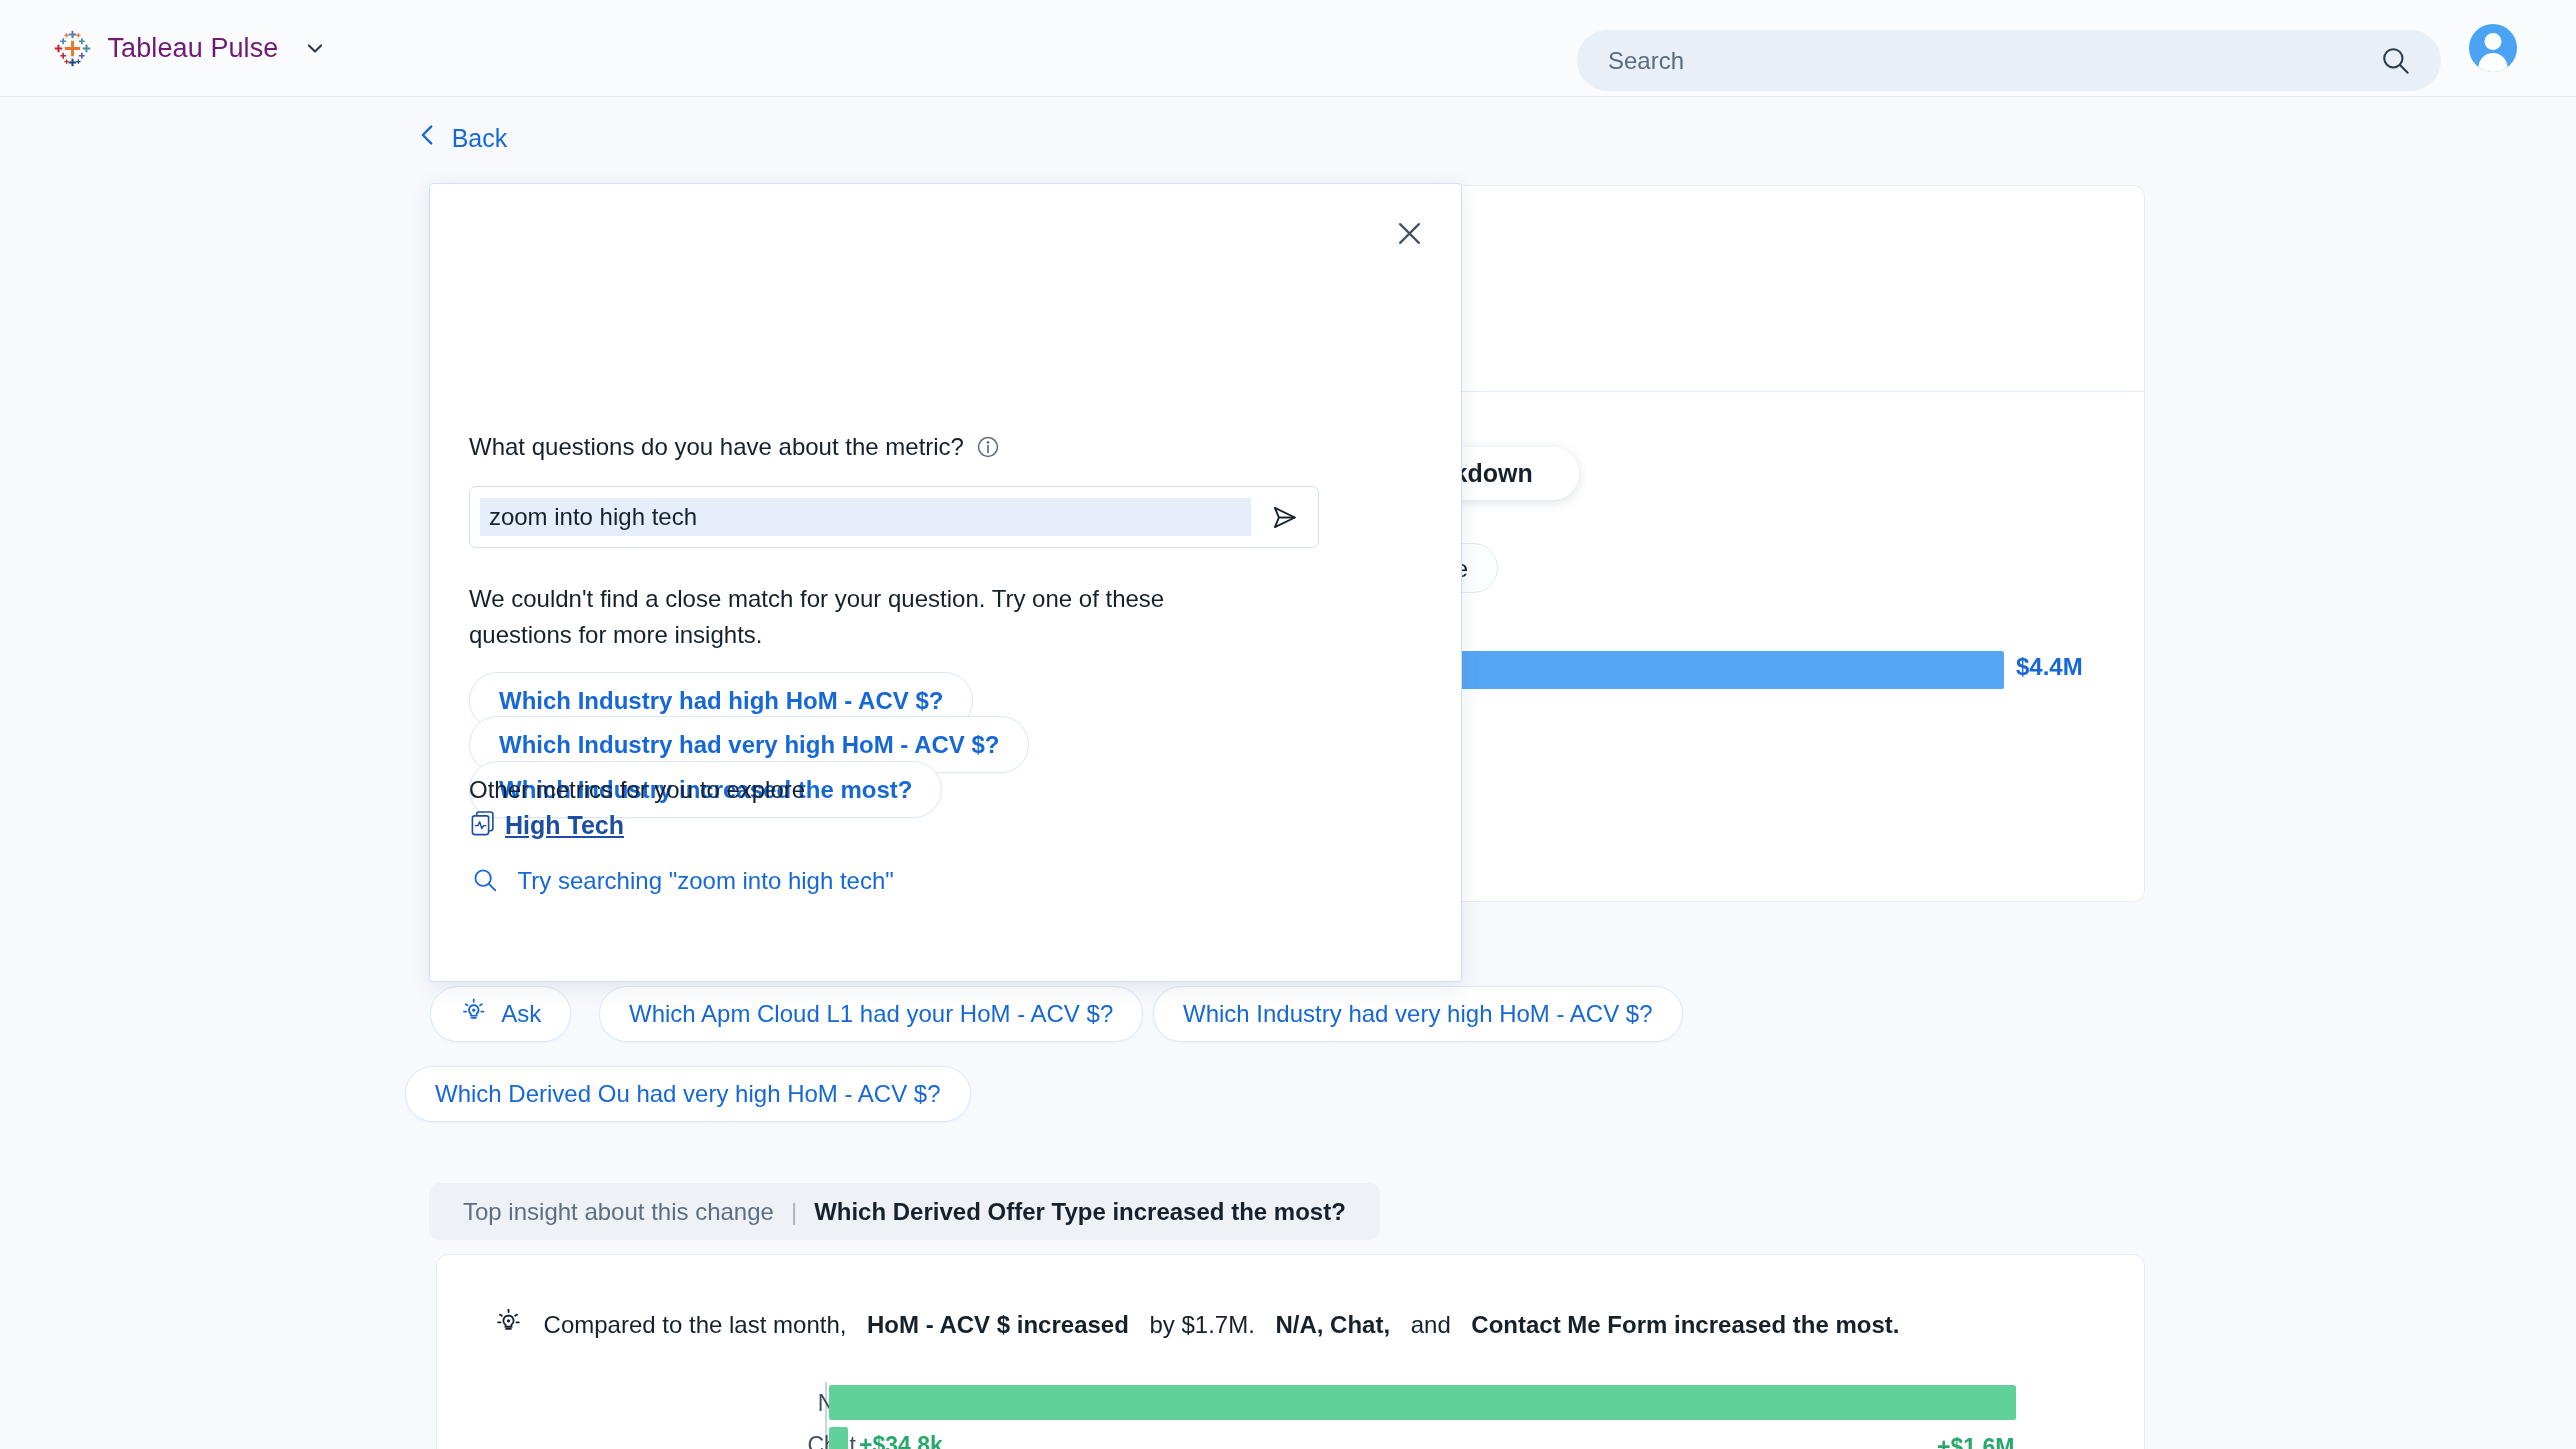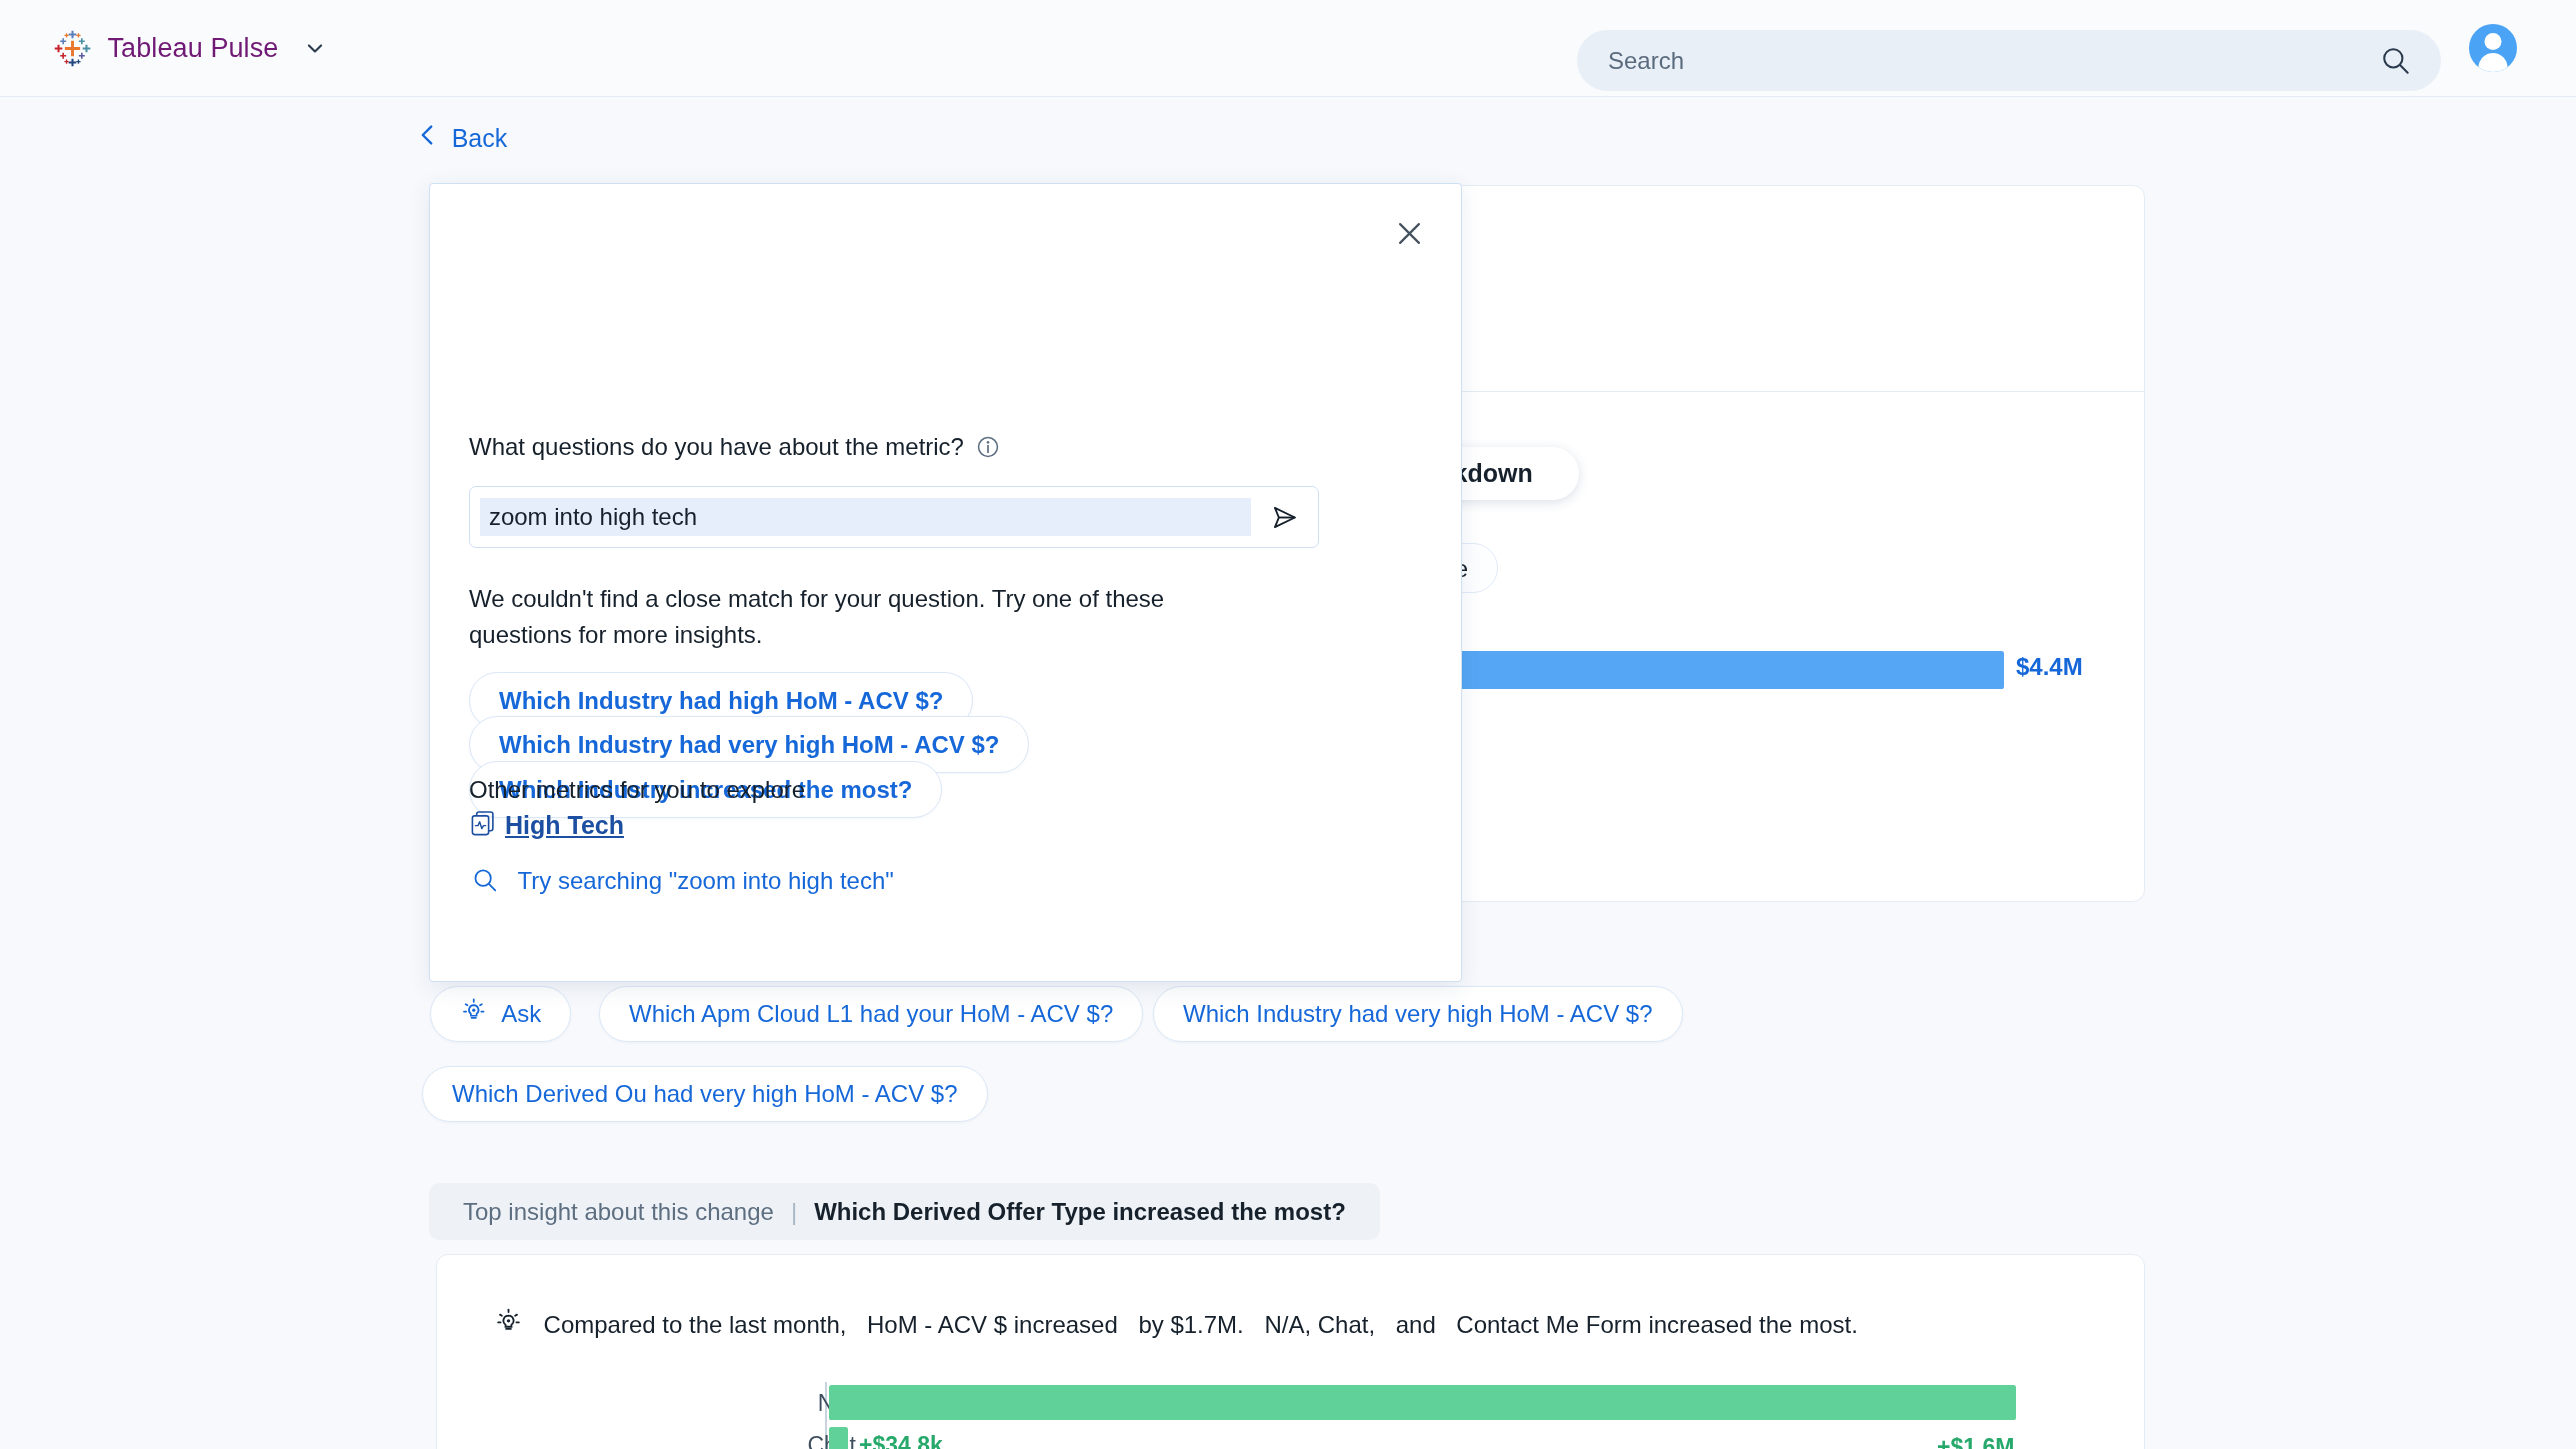--- a/index.html
+++ b/index.html
@@ -118,21 +118,21 @@
   .insightbar .sep { color: #aab7c4; font-size: 24px; }
   .insightbar .strong { font-size: 24px; color: #16212c; font-weight: 700; white-space: nowrap; }
 
   
   #bottomcard { left: 436px; top: 1254px; width: 1709px; height: 215px; }
   .ins-line {
     position: absolute; left: 57px; top: 52px;
     display: flex; align-items: center; gap: 20.6px;
     font-size: 24px; color: #16212c; white-space: nowrap;
   }
-  .ins-line b { font-weight: 400; }
+  .ins-line b { font-weight: 700; }
 
   
   .bchart { position: absolute; left: 0; top: 127px; width: 100%; }
   .brow { position: relative; height: 42px; }
   .blabel {
     position: absolute; right: 1288px; width: 258px; text-align: right;
     font-size: 23px; color: #3f4f60; line-height: 42px;
   }
   .baxis {
     position: absolute; left: 388px; top: 127px; width: 1.7px; height: 86px;
@@ -301,21 +301,21 @@
               <path d="M25.4 8.4 L23.3 9.7"></path>
             <path d="M4.6 17 H7.2"></path>
               <path d="M27.4 17 H24.8"></path>
           </g>
         </svg>
       </span>
       <span>Ask</span>
     </div>
     <div class="chip" style="left:599px; top:986px;">Which Apm Cloud L1 had your HoM - ACV $?</div>
     <div class="chip" style="left:1153px; top:986px;">Which Industry had very high HoM - ACV $?</div>
-    <div class="chip" style="left:422px; top:1066px;">Which Derived Ou had very high HoM - ACV $?</div>
+    <div class="chip" style="left:405px; top:1066px;">Which Derived Ou had very high HoM - ACV $?</div>
   </div>
 
   <div class="insightbar">
     <span class="muted">Top insight about this change</span>
     <span class="sep">|</span>
     <span class="strong">Which Derived Offer Type increased the most?</span>
   </div>
 
   <div class="bgcard" id="bottomcard">
     <div class="ins-line">

